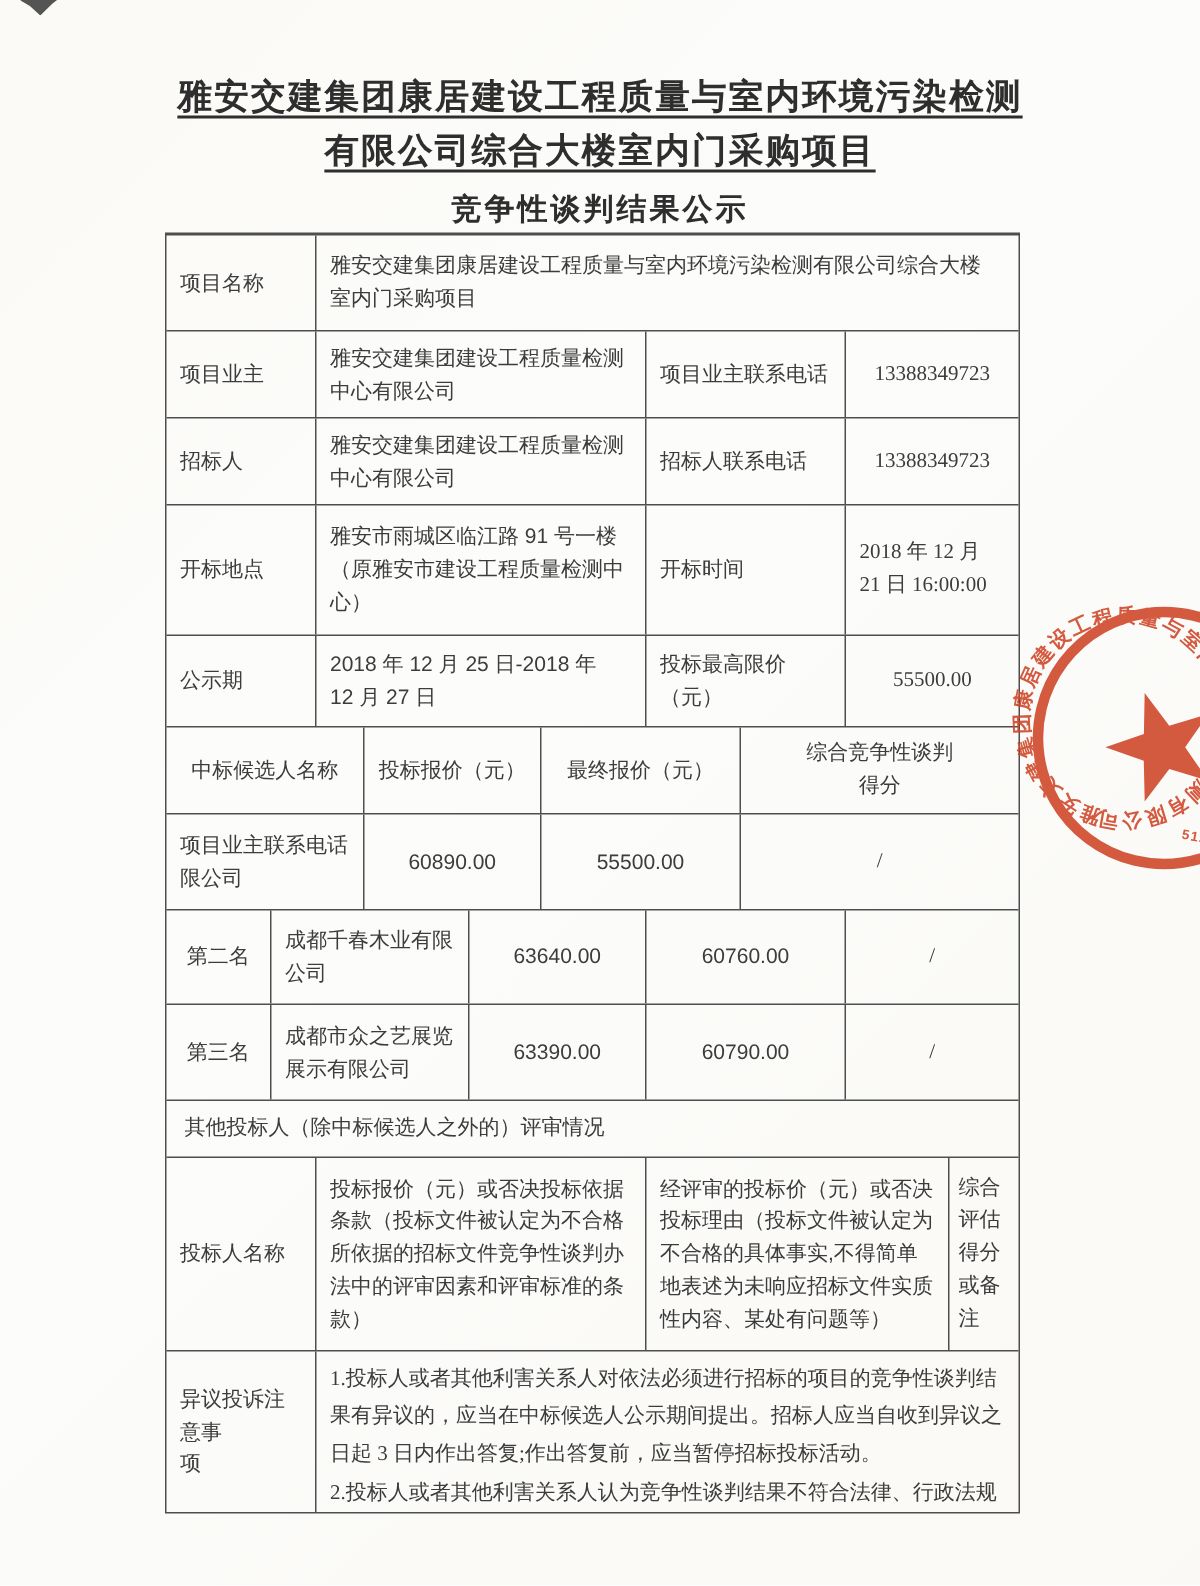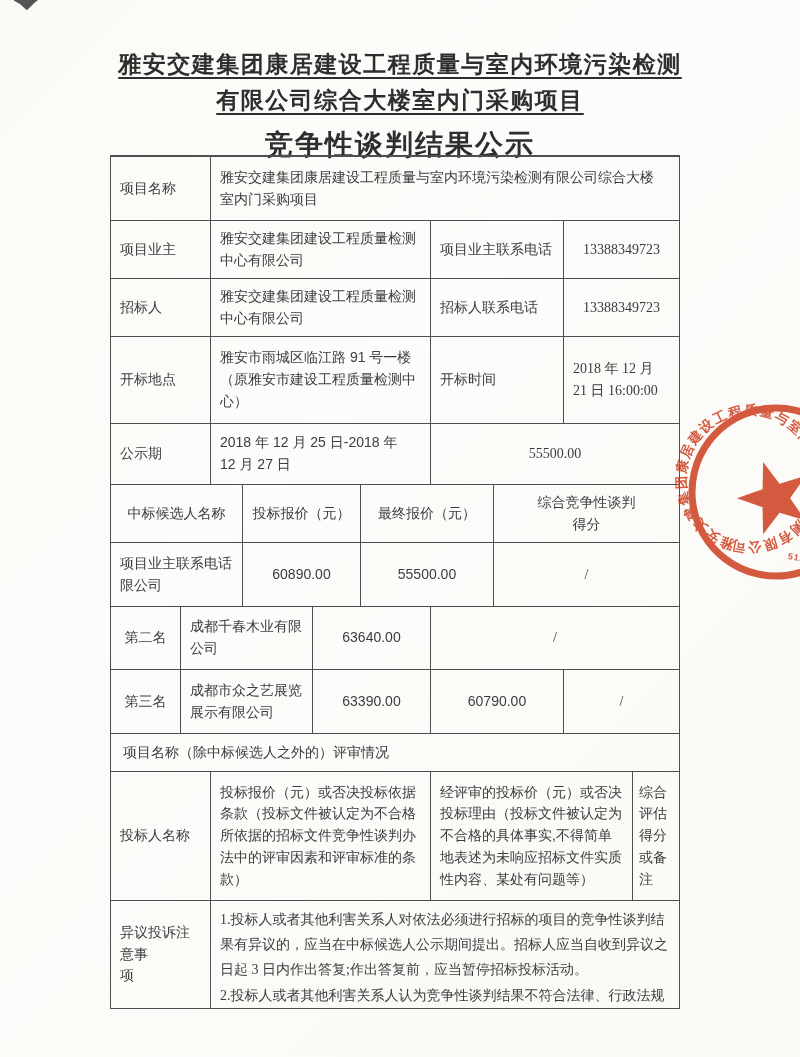--- a/index.html
+++ b/index.html
@@ -14,21 +14,21 @@
     position:absolute;left:14px;top:-2px;width:30px;height:12px;
     background:#2a2a2a;opacity:.8;
     clip-path:polygon(0 0,100% 0,70% 45%,40% 100%,20% 40%);
     transform:rotate(-8deg);
   }
   .titles{position:absolute;left:0;top:46px;width:100%;text-align:center;color:#2e2e2e;}
   .t-main{
     font-size:23px;font-weight:bold;letter-spacing:1.5px;line-height:36px;
     text-decoration:underline;text-decoration-thickness:2px;text-underline-offset:5px;
   }
-  .t-sub{font-size:28px;font-weight:bold;letter-spacing:2px;margin-top:8px;font-family:Liberation Serif, serif;}
+  .t-sub{font-size:20px;font-weight:bold;letter-spacing:2px;margin-top:8px;font-family:Liberation Serif, serif;}
   .doc-table{
     position:absolute;left:110px;top:155px;width:568px;
     border:1px solid #4e4e4e;border-top-width:2px;
   }
   .trow{display:flex;border-bottom:1px solid #4e4e4e;}
   .trow.last{border-bottom:none;}
   .cell{
     box-sizing:border-box;border-right:1px solid #4e4e4e;
     padding:6px 9px;font-size:14px;line-height:1.55;
     display:flex;flex-direction:column;justify-content:center;
@@ -84,20 +84,22 @@
 （原雅安市建设工程质量检测中心）</div>
       <div class="cell" style="flex:0 0 133px">开标时间</div>
       <div class="cell endc" style="flex:1">2018 年 12 月
 21 日 16:00:00</div>
     </div>
 
     <div class="trow" style="height:60px">
       <div class="cell" style="flex:0 0 100px">公示期</div>
       <div class="cell" style="flex:0 0 220px">2018 年 12 月 25 日-2018 年
 12 月 27 日</div>
+      <div class="cell" style="flex:0 0 133px">投标最高限价
+（元）</div>
       <div class="cell endc ctr" style="flex:1">55500.00</div>
     </div>
 
     <div class="trow" style="height:57px">
       <div class="cell hdr" style="flex:0 0 132px">中标候选人名称</div>
       <div class="cell hdr" style="flex:0 0 118px">投标报价（元）</div>
       <div class="cell hdr" style="flex:0 0 133px">最终报价（元）</div>
       <div class="cell hdr endc" style="flex:1">综合竞争性谈判
 得分</div>
     </div>
@@ -108,34 +110,35 @@
       <div class="cell ctr" style="flex:0 0 118px">60890.00</div>
       <div class="cell ctr" style="flex:0 0 133px">55500.00</div>
       <div class="cell ctr endc" style="flex:1">/</div>
     </div>
 
     <div class="trow" style="height:62px">
       <div class="cell ctr" style="flex:0 0 70px">第二名</div>
       <div class="cell" style="flex:0 0 132px">成都千春木业有限
 公司</div>
       <div class="cell ctr" style="flex:0 0 118px">63640.00</div>
+      <div class="cell ctr" style="flex:0 0 133px">60760.00</div>
       <div class="cell ctr endc" style="flex:1">/</div>
     </div>
 
     <div class="trow" style="height:63px">
       <div class="cell ctr" style="flex:0 0 70px">第三名</div>
       <div class="cell" style="flex:0 0 132px">成都市众之艺展览
 展示有限公司</div>
       <div class="cell ctr" style="flex:0 0 118px">63390.00</div>
       <div class="cell ctr" style="flex:0 0 133px">60790.00</div>
       <div class="cell ctr endc" style="flex:1">/</div>
     </div>
 
     <div class="trow" style="height:37px">
-      <div class="cell endc" style="flex:1;padding-left:12px">项目名称（除中标候选人之外的）评审情况</div>
+      <div class="cell endc" style="flex:1;padding-left:12px">其他投标人（除中标候选人之外的）评审情况</div>
     </div>
 
     <div class="trow" style="height:128px">
       <div class="cell" style="flex:0 0 100px">投标人名称</div>
       <div class="cell" style="flex:0 0 220px;white-space:normal">投标报价（元）或否决投标依据条款（投标文件被认定为不合格所依据的招标文件竞争性谈判办法中的评审因素和评审标准的条款）</div>
       <div class="cell" style="flex:0 0 202px;white-space:normal">经评审的投标价（元）或否决投标理由（投标文件被认定为不合格的具体事实,不得简单地表述为未响应招标文件实质性内容、某处有问题等）</div>
       <div class="cell endc" style="flex:1;padding:4px 6px">综合
 评估
 得分
 或备

